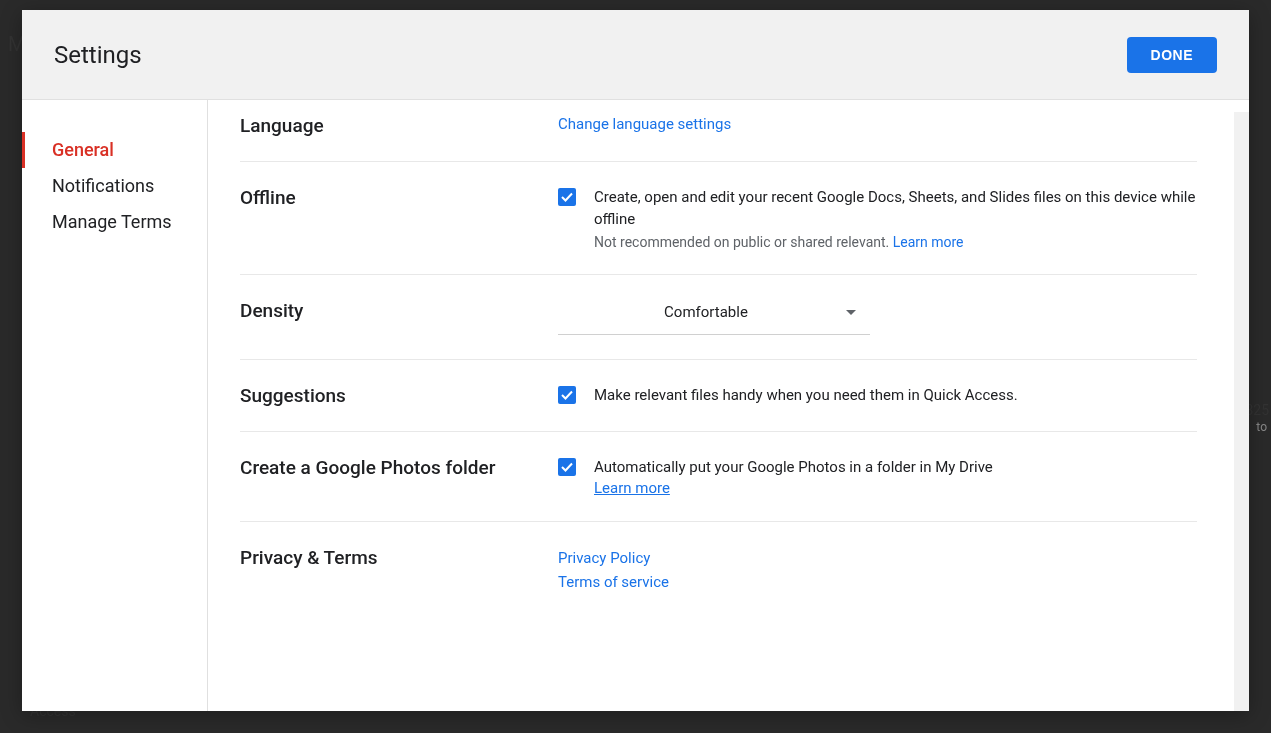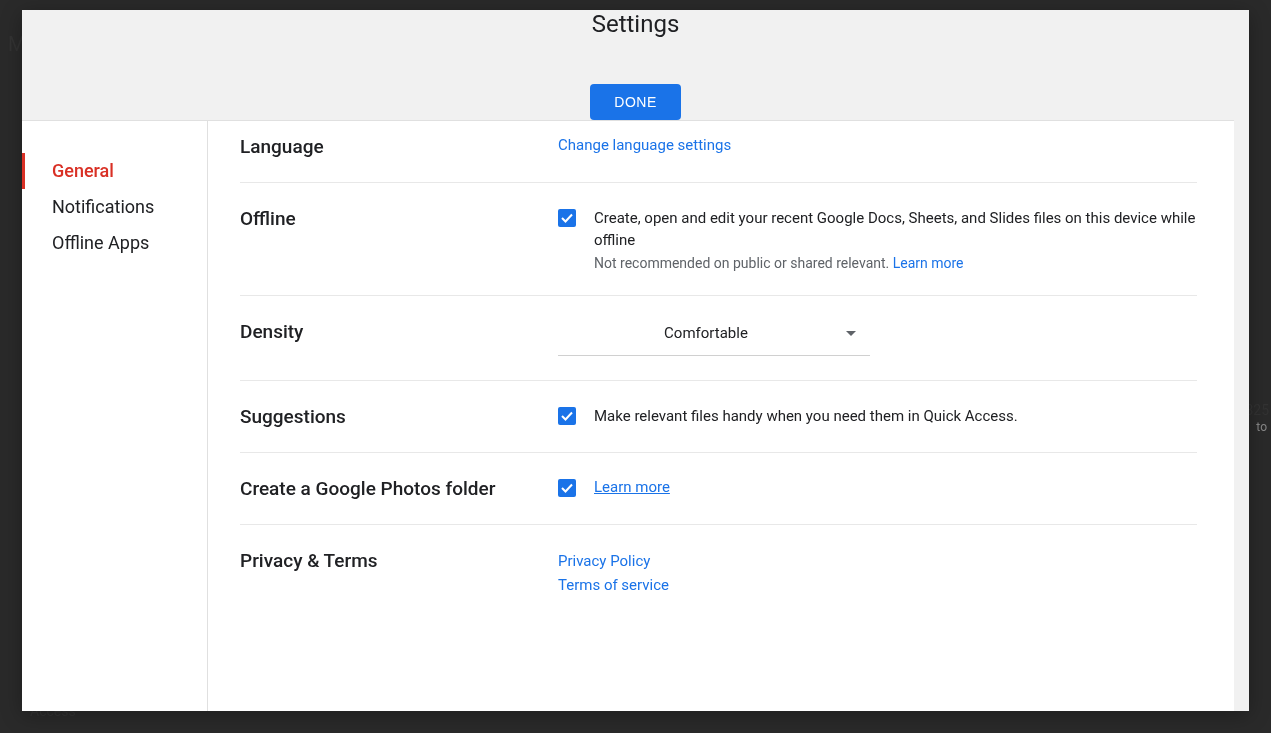--- a/index.html
+++ b/index.html
@@ -24,38 +24,37 @@
     bottom: 22px;
     background: #fff;
     box-shadow: 0 4px 20px rgba(0,0,0,0.3);
     display: flex;
     flex-direction: column;
     overflow: hidden;
   }
   .modal-header {
     background: #f1f1f1;
     border-bottom: 1px solid #e0e0e0;
-    height: 111px;
+    height: 90px;
     display: flex;
     align-items: center;
     justify-content: space-between;
     padding: 0 32px;
-    flex-direction: column;
   }
   .modal-title {
     font-size: 24px;
     color: #202124;
     font-weight: 400;
   }
   .done-btn {
     background: #1a73e8;
     color: #fff;
     border: none;
     font-size: 14px;
-    font-weight: 400;
+    font-weight: 700;
     letter-spacing: 0.5px;
     padding: 10px 24px;
     border-radius: 4px;
     cursor: pointer;
     text-align: right;
   }
   .modal-body {
     display: flex;
     flex: 1;
     overflow: hidden;
@@ -188,21 +187,21 @@
   <div class="modal-header">
     <div class="modal-title">Settings</div>
     <button class="done-btn">DONE</button>
   </div>
 
   <div class="modal-body">
 
     <div class="sidebar">
       <div class="sidebar-item active">General</div>
       <div class="sidebar-item">Notifications</div>
-      <div class="sidebar-item">Offline Apps</div>
+      <div class="sidebar-item">Manage Terms</div>
     </div>
 
     <div class="content">
 
       <div class="section first">
         <div class="section-label">Language</div>
         <div class="section-control">
           <a class="link">Change language settings</a>
         </div>
       </div>
@@ -253,20 +252,21 @@
       <div class="section">
         <div class="section-label">Create a Google Photos folder</div>
         <div class="section-control">
           <div class="chk-row">
             <div class="chk">
               <svg viewBox="0 0 14 14">
                   <path d="M2 7 L5.5 10.5 L12 3.5" stroke="#fff" stroke-width="2" fill="none"></path>
                 </svg>
             </div>
             <div>
+              <div class="chk-text">Automatically put your Google Photos in a folder in My Drive</div>
               <a class="link underline" style="font-size:15px;">Learn more</a>
             </div>
           </div>
         </div>
       </div>
 
       <div class="section" style="border-bottom:none;">
         <div class="section-label">Privacy &amp; Terms</div>
         <div class="section-control privacy-links">
           <a class="link">Privacy Policy</a>

